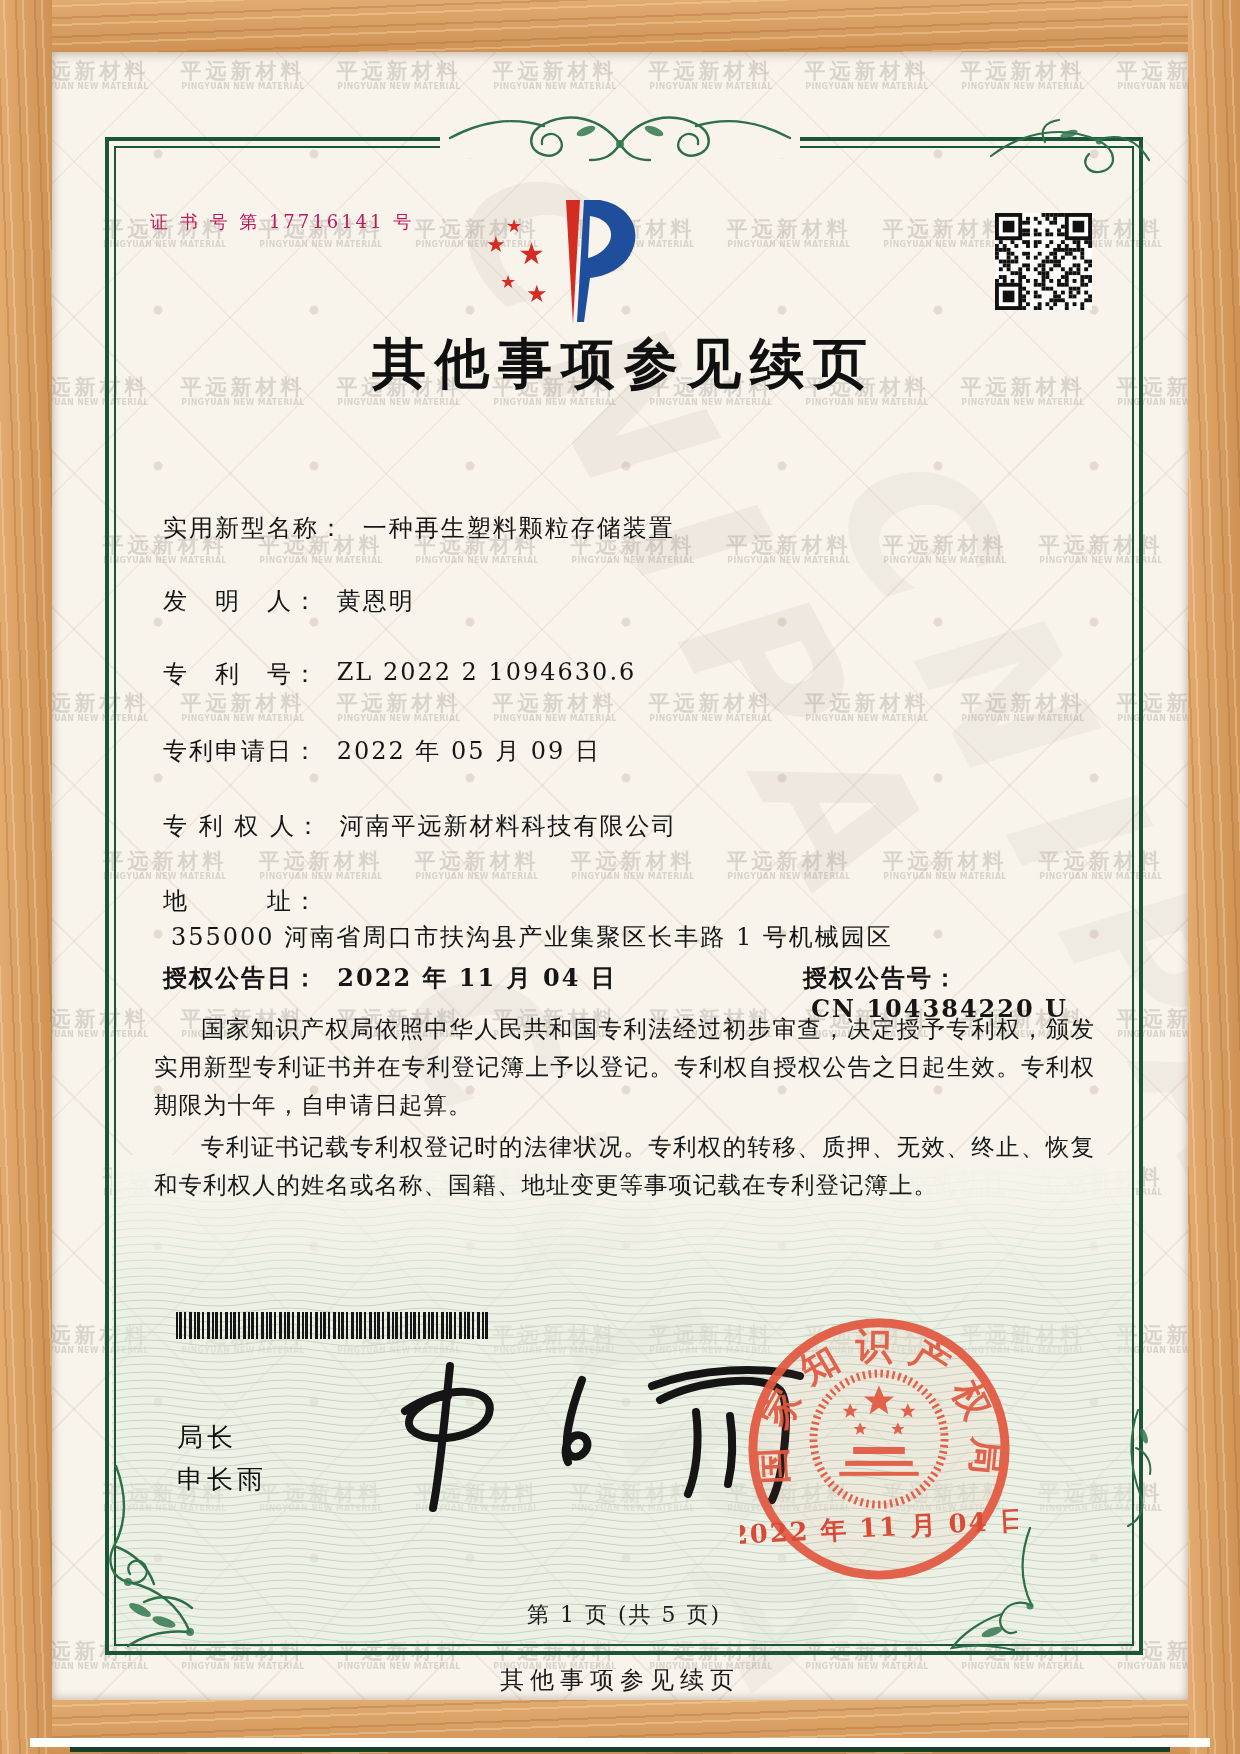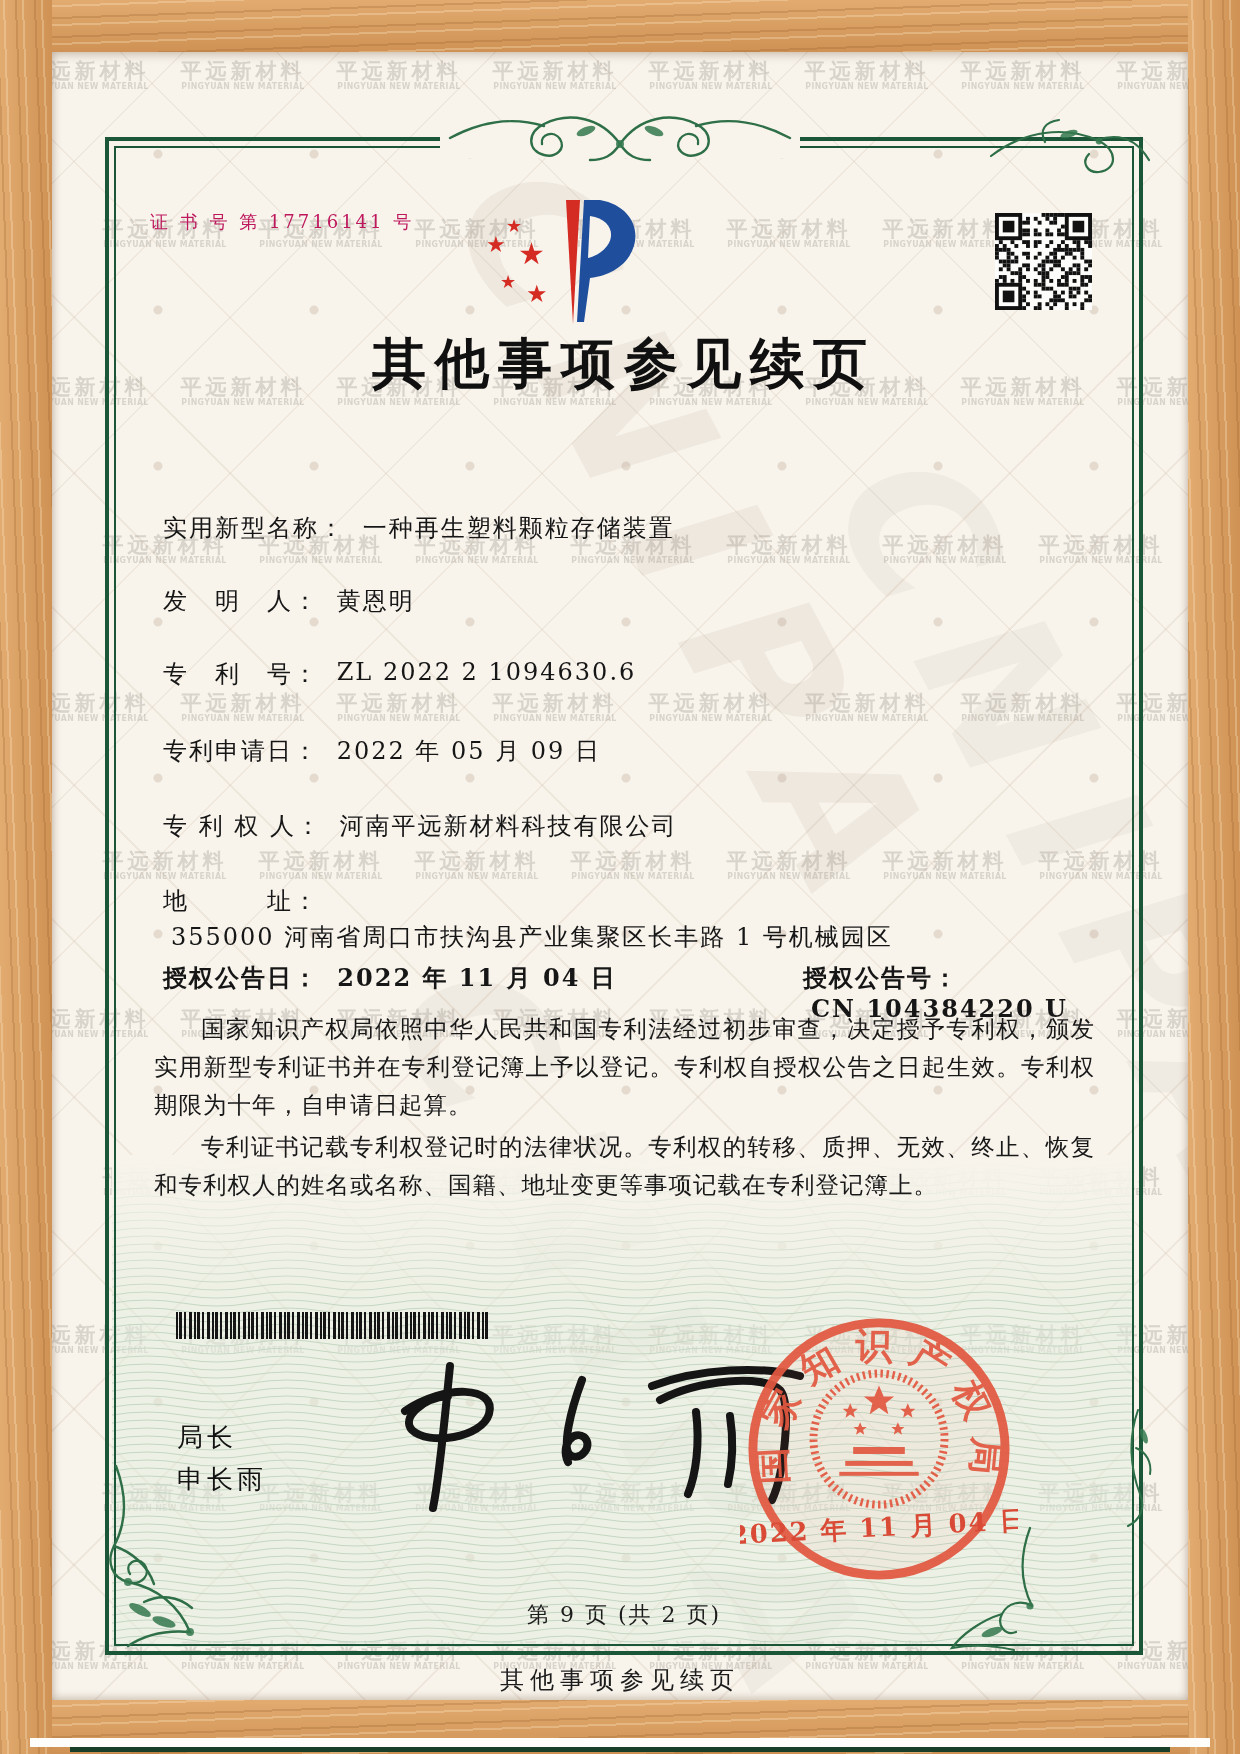--- a/index.html
+++ b/index.html
@@ -887,19 +887,19 @@
         <path d="M0,-10 L2.94,-3.09 L9.51,-3.09 L4.19,1.18 L5.88,8.09 L0,4 L-5.88,8.09 L-4.19,1.18 L-9.51,-3.09 L-2.94,-3.09 Z" transform="translate(169,102) scale(.8)"></path>
         <path d="M0,-10 L2.94,-3.09 L9.51,-3.09 L4.19,1.18 L5.88,8.09 L0,4 L-5.88,8.09 L-4.19,1.18 L-9.51,-3.09 L-2.94,-3.09 Z" transform="translate(121,120) scale(.7)"></path>
         <path d="M0,-10 L2.94,-3.09 L9.51,-3.09 L4.19,1.18 L5.88,8.09 L0,4 L-5.88,8.09 L-4.19,1.18 L-9.51,-3.09 L-2.94,-3.09 Z" transform="translate(159,120) scale(.7)"></path>
         <rect x="114" y="138" width="52" height="7"></rect>
         <rect x="106" y="152" width="68" height="5"></rect>
         <rect x="100" y="163" width="80" height="4"></rect>
       </g>
       <text x="140" y="228" text-anchor="middle" font-size="26" font-weight="bold" fill="#d93f2a" letter-spacing="2" transform="rotate(-3 140 228)">2022 年 11 月 04 日</text>
     </svg>
 
-    <div class="page-num">第 9 页 (共 2 页)</div>
+    <div class="page-num">第 1 页 (共 5 页)</div>
   </div>
 
   <div class="continuation">其他事项参见续页</div>
   <div class="scan-white"></div>
   <div class="scan-line"></div>
 </div>
 
 </body></html>

